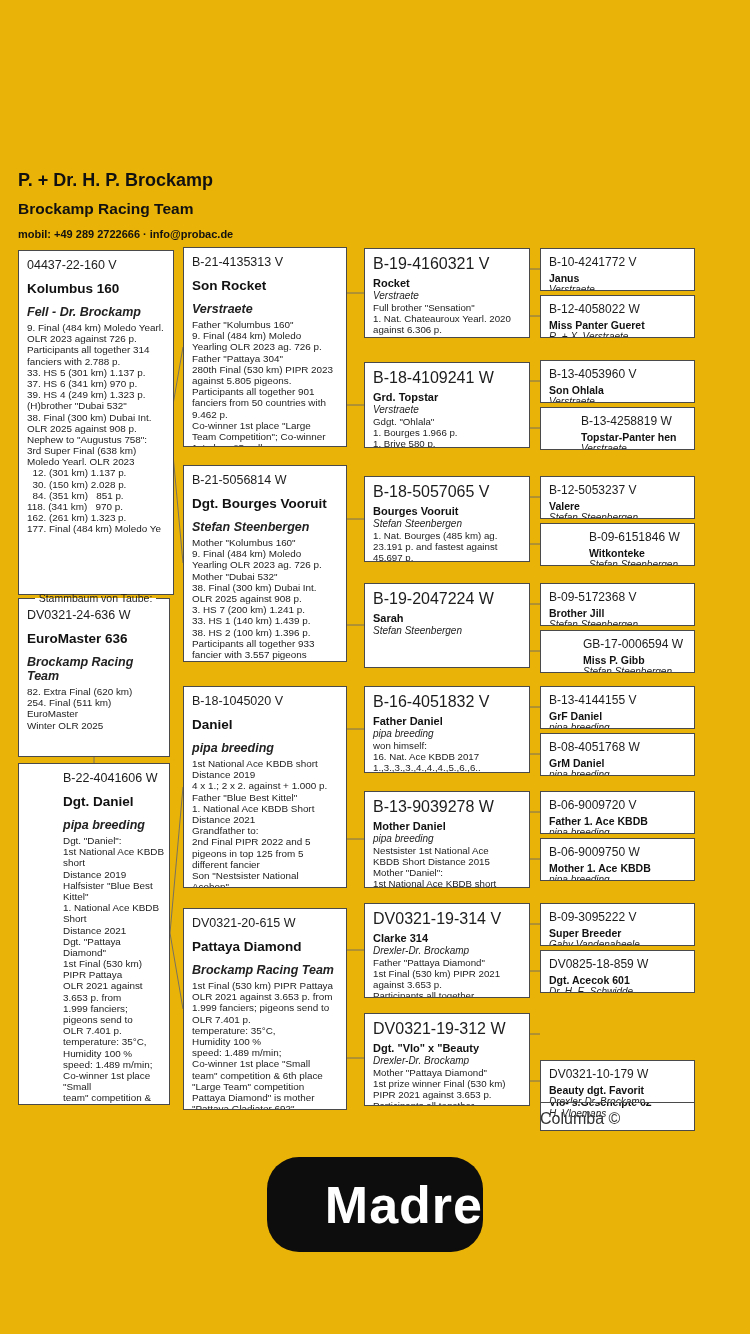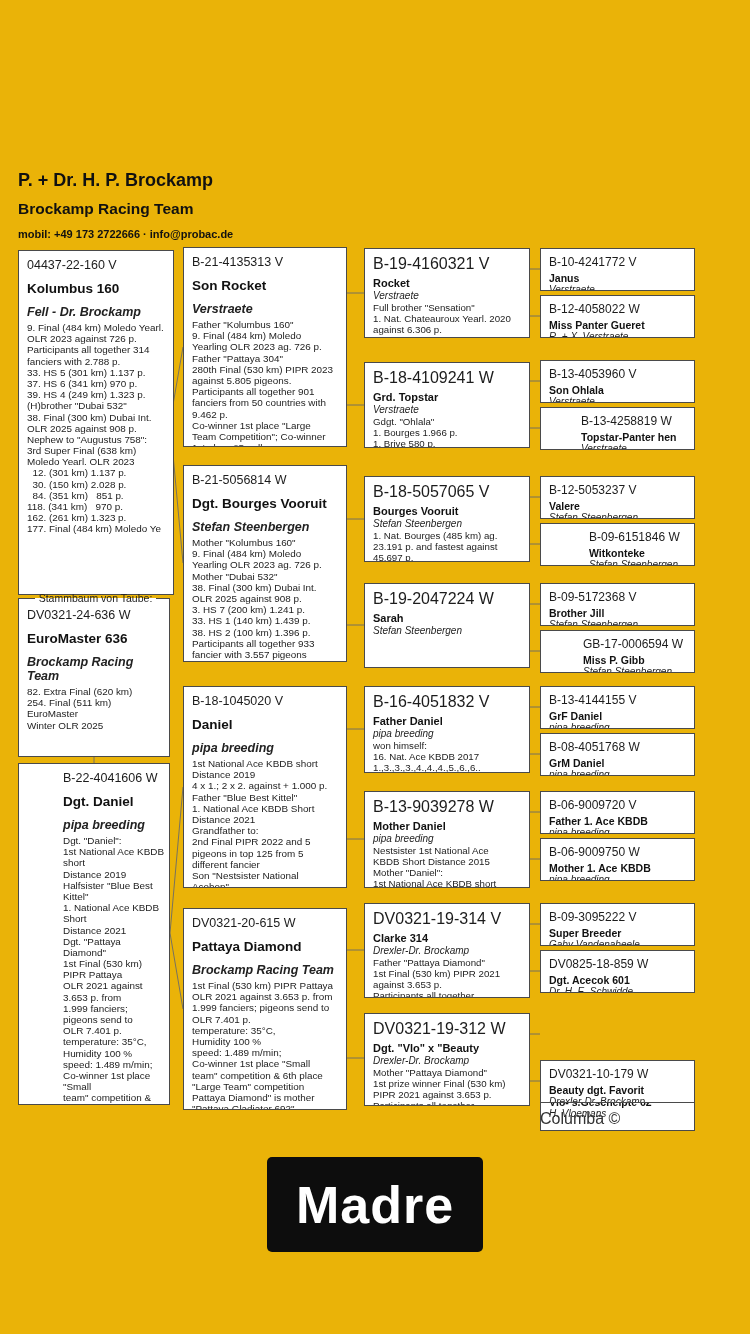--- a/index.html
+++ b/index.html
@@ -22,32 +22,32 @@
   .g3 .body{font-size:9.7px;line-height:1.12;}
   .g4 .ring{margin:1px 0 3px;font-size:12px;}
   .g4 .pname{font-size:10.5px;margin-bottom:0;}
   .g4 .breeder{font-size:10px;}
   fieldset.subject-frame{position:absolute;left:18px;top:592px;width:152px;height:165px;
        border:1px solid #4a4a4a;margin:0;padding:2px 5px 4px 8px;box-sizing:border-box;background:#fff;}
   fieldset.subject-frame legend{font-size:10.5px;color:#222;margin:0 auto;padding:0 4px;text-align:center;}
   .connectors{position:absolute;left:0;top:0;width:750px;height:1334px;pointer-events:none;}
   .connectors line{stroke:#6a6a6a;stroke-width:0.9;}
   .madre-badge{position:absolute;left:267px;top:1157px;width:216px;height:95px;background:#0d0d0d;
-       border-radius:5px;display:flex;align-items:center;justify-content:center;cursor:pointer;}
+       border-radius:32px;display:flex;align-items:center;justify-content:flex-end;cursor:pointer;}
   .madre-badge span{color:#fff;font-weight:bold;font-size:52px;letter-spacing:1px;}
   .credit{position:absolute;left:540px;top:1110px;width:155px;font-size:16px;color:#333;}
 </style>
 </head>
 <body>
 
 <div class="page">
 
   <div class="hdr-owner">P. + Dr. H. P. Brockamp</div>
   <div class="hdr-team">Brockamp Racing Team</div>
-  <div class="hdr-contact">mobil: +49 173 2722666  ·  info@probac.de</div>
+  <div class="hdr-contact">mobil: +49 289 2722666  ·  info@probac.de</div>
 
   <svg class="connectors" viewBox="0 0 750 1334">
     <line x1="94" y1="595" x2="94" y2="592"></line>
     <line x1="94" y1="757" x2="94" y2="763"></line>
     <line x1="170" y1="422" x2="183" y2="347"></line>
     <line x1="170" y1="422" x2="183" y2="563"></line>
     <line x1="170" y1="933" x2="183" y2="787"></line>
     <line x1="170" y1="933" x2="183" y2="1009"></line>
     <line x1="347" y1="293" x2="364" y2="293"></line>
       <line x1="347" y1="405" x2="364" y2="405"></line>

